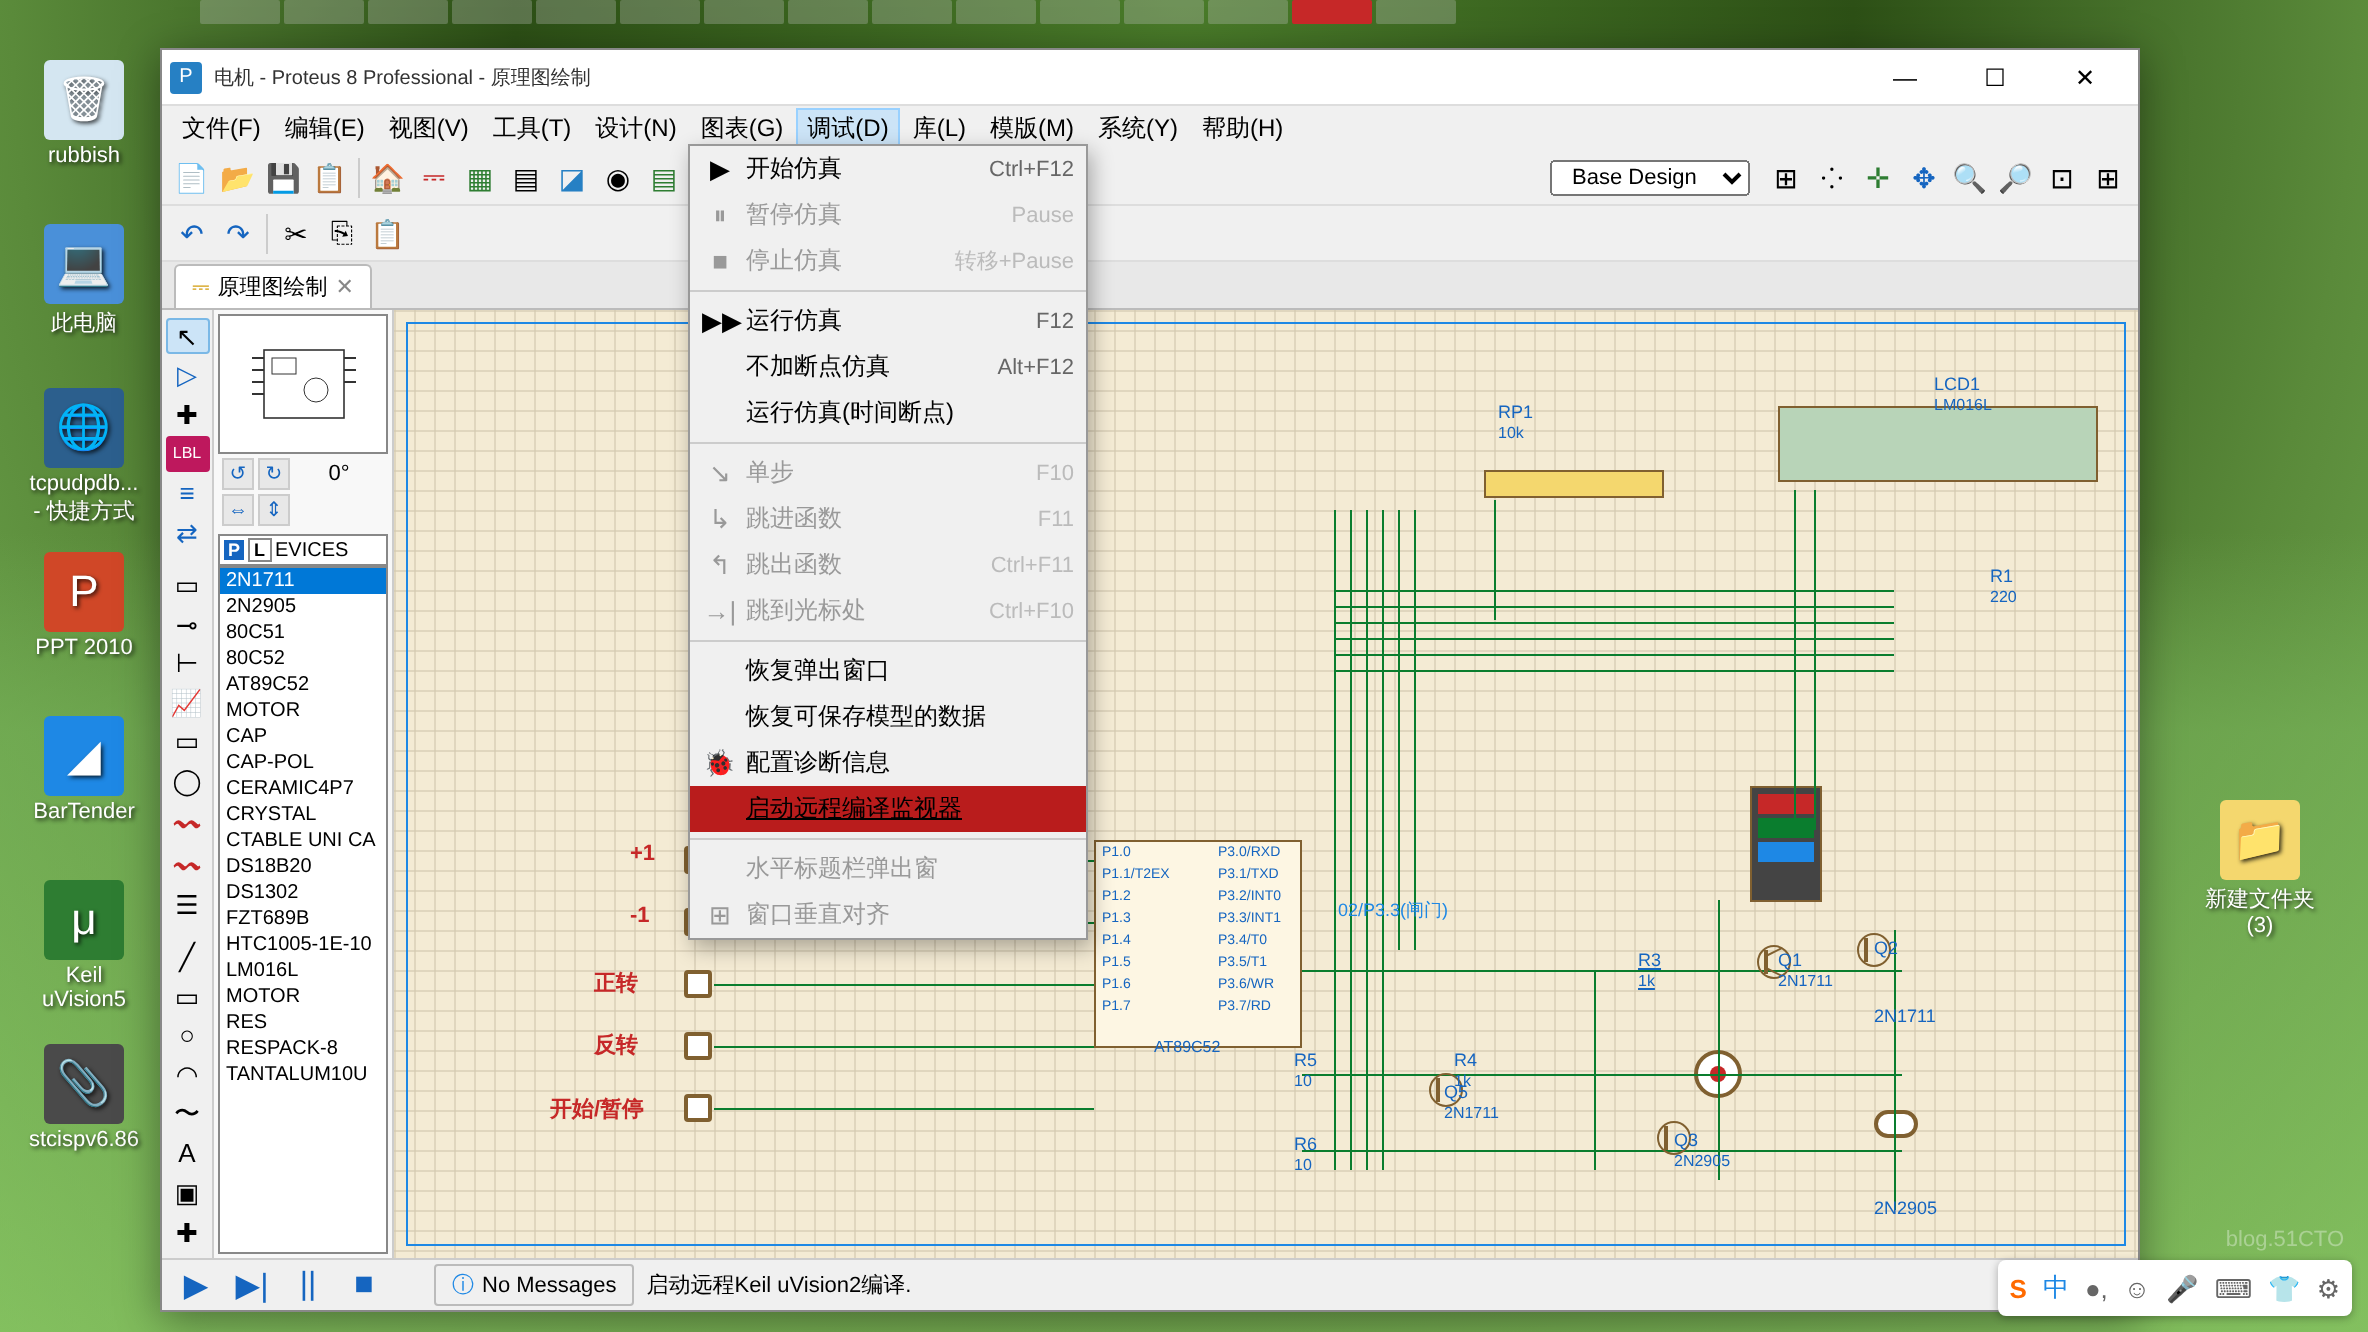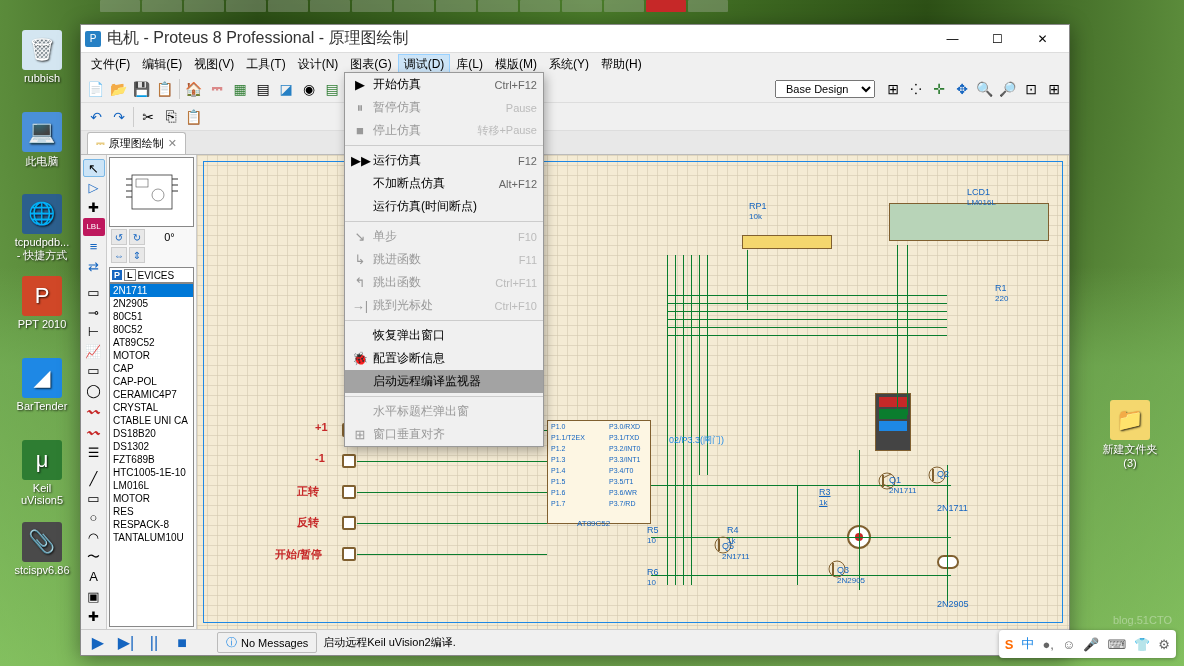--- a/index.html
+++ b/index.html
@@ -6,21 +6,21 @@
 body { font-family:"Microsoft YaHei","Segoe UI",Tahoma,sans-serif; font-size:12px; width:1184px; height:666px; overflow:hidden; position:relative; background:linear-gradient(to bottom,#2e7d32 0%,#1b5e20 30%,#4caf50 60%,#8bc34a 100%); }
 .desktop { position:absolute; inset:0; background:radial-gradient(ellipse at top,#4a7c2a 0%,#2d5016 40%,#5a8a3a 70%,#7ab85a 100%); }
 .desktop::before { content:''; position:absolute; inset:0; background:linear-gradient(to bottom,transparent 40%,rgba(120,180,90,0.6) 55%,rgba(140,200,100,0.5) 100%); }
 .desk-icon { position:absolute; width:60px; text-align:center; color:#fff; font-size:11px; text-shadow:1px 1px 2px rgba(0,0,0,0.8); cursor:pointer; }
 .desk-icon .di-img { width:40px; height:40px; margin:0 auto 2px; border-radius:3px; display:flex; align-items:center; justify-content:center; font-size:22px; }
 .taskbar-top { position:absolute; top:0; left:0; right:0; height:14px; display:flex; gap:2px; padding:0 100px; z-index:1; }
 .taskbar-top .ti { width:40px; height:12px; background:rgba(200,200,200,0.3); border-radius:1px; }
 .window { position:absolute; left:80px; top:24px; width:990px; height:632px; background:#f0f0f0; border:1px solid #888; box-shadow:0 4px 20px rgba(0,0,0,0.4); display:flex; flex-direction:column; }
 .titlebar { height:28px; background:#fff; display:flex; align-items:center; padding:0 4px; border-bottom:1px solid #ddd; }
 .titlebar .ico { width:16px; height:16px; background:#2680c4; border-radius:2px; display:inline-flex; align-items:center; justify-content:center; color:#fff; font-size:10px; margin-right:6px; }
-.titlebar .ttl { flex:1; font-size:16px; color:#333; }
+.titlebar .ttl { flex:1; font-size:10px; color:#333; }
 .titlebar .winbtns { display:flex; }
 .titlebar .winbtns div { width:45px; height:28px; display:flex; align-items:center; justify-content:center; font-size:12px; cursor:pointer; }
 .menubar { height:22px; background:#f0f0f0; display:flex; align-items:center; padding:0 4px; font-size:12px; }
 .menubar .mi { padding:2px 6px; cursor:pointer; }
 .menubar .mi.open { background:#cce4f7; border:1px solid #99d1ff; padding:1px 5px; }
 .toolbar1 { height:28px; background:#f0f0f0; display:flex; align-items:center; padding:2px 4px; gap:1px; border-bottom:1px solid #ddd; position:relative; }
 .toolbar1 .tb { width:22px; height:22px; display:flex; align-items:center; justify-content:center; cursor:pointer; border-radius:2px; font-size:14px; }
 .toolbar1 .sep { width:1px; height:20px; background:#ccc; margin:0 2px; }
 .toolbar1 .combo { margin-left:auto; margin-right:6px; }
 .toolbar1 select { font-size:11px; padding:1px 6px; width:100px; }
@@ -52,21 +52,21 @@
 .canvas .schematic { position:absolute; inset:0; }
 .schlabel { position:absolute; color:#c62828; font-size:11px; font-weight:bold; }
 .complabel { position:absolute; color:#1565c0; font-size:9px; }
 .wire { position:absolute; background:#0a7d2e; }
 .wirev { width:1px; }
 .wireh { height:1px; }
 .comp { position:absolute; border:1px solid #806030; background:rgba(255,255,255,0.1); }
 .btn-sq { position:absolute; width:14px; height:14px; border:2px solid #806030; background:#fff; border-radius:2px; }
 .dropdown { position:absolute; left:344px; top:72px; width:200px; background:#f0f0f0; border:1px solid #999; box-shadow:2px 4px 10px rgba(0,0,0,0.3); z-index:100; font-size:12px; }
 .dropdown .dd { display:flex; align-items:center; padding:3px 6px; cursor:pointer; }
-.dropdown .dd:hover,.dropdown .dd.hl { background:#a3a3a3; }
+.dropdown .dd:hover,.dropdown .dd.hl { background:#b91c1c;text-decoration:underline; }
 .dropdown .dd.dis { color:#999; }
 .dropdown .dd .dico { width:18px; font-size:13px; text-align:center; }
 .dropdown .dd .dlbl { flex:1; padding-left:4px; }
 .dropdown .dd .dkey { color:#666; font-size:11px; }
 .dropdown .dd.dis .dkey { color:#bbb; }
 .dropdown .dsep { height:1px; background:#ccc; margin:3px 0; }
 .simbar { height:26px; background:#f0f0f0; border-top:1px solid #ccc; display:flex; align-items:center; padding:0 4px; gap:2px; }
 .simbar .sb { width:26px; height:22px; display:flex; align-items:center; justify-content:center; cursor:pointer; font-size:16px; }
 .simbar .play { color:#1565c0; }
 .simbar .status { display:flex; align-items:center; gap:6px; margin-left:20px; font-size:11px; }
@@ -357,30 +357,30 @@
             <line x1="6" y1="4" x2="6" y2="16" stroke="#806030" stroke-width="2"></line>
           </svg>
         <svg style="position:absolute;left:630px;top:404px;width:20px;height:20px">
             <circle cx="10" cy="10" r="8" fill="none" stroke="#806030"></circle>
             <line x1="6" y1="4" x2="6" y2="16" stroke="#806030" stroke-width="2"></line>
           </svg>
         <svg style="position:absolute;left:516px;top:380px;width:20px;height:20px">
             <circle cx="10" cy="10" r="8" fill="none" stroke="#806030"></circle>
             <line x1="6" y1="4" x2="6" y2="16" stroke="#806030" stroke-width="2"></line>
           </svg>
-        <div class="complabel" style="left:472px;top:279px;color:#1e88e5">02/P3.3(闸门)</div>
+        <div class="complabel" style="left:472px;top:294px;color:#1e88e5">02/P3.3(闸门)</div>
       <div class="schlabel" style="left: 118px; top: 266px; color: rgb(198, 40, 40);">+1</div>
           <div class="schlabel" style="left: 118px; top: 297px; color: rgb(198, 40, 40);">-1</div>
           <div class="schlabel" style="left: 100px; top: 329px; color: rgb(198, 40, 40);">正转</div>
           <div class="schlabel" style="left: 100px; top: 360px; color: rgb(198, 40, 40);">反转</div>
           <div class="schlabel" style="left: 78px; top: 392px; color: rgb(198, 40, 40);">开始/暂停</div>
           <div class="complabel" style="left: 552px; top: 46px;">RP1<br><span style="font-size:8px">10k</span></div>
           <div class="complabel" style="left: 770px; top: 32px;">LCD1<br><span style="font-size:8px">LM016L</span></div>
           <div class="complabel" style="left: 798px; top: 128px;">R1<br><span style="font-size:8px">220</span></div>
-          <div class="complabel" style="left: 622px; top: 332px; text-decoration: underline;">R3<br><span style="font-size:8px">1k</span></div>
+          <div class="complabel" style="left: 622px; top: 320px; text-decoration: underline;">R3<br><span style="font-size:8px">1k</span></div>
           <div class="complabel" style="left: 530px; top: 370px;">R4<br><span style="font-size:8px">1k</span></div>
           <div class="complabel" style="left: 450px; top: 370px;">R5<br><span style="font-size:8px">10</span></div>
           <div class="complabel" style="left: 450px; top: 412px;">R6<br><span style="font-size:8px">10</span></div>
           <div class="complabel" style="left: 692px; top: 320px;">Q1<br><span style="font-size:8px">2N1711</span></div>
           <div class="complabel" style="left: 740px; top: 314px;">Q2</div>
           <div class="complabel" style="left: 640px; top: 410px;">Q3<br><span style="font-size:8px">2N2905</span></div>
           <div class="complabel" style="left: 525px; top: 386px;">Q5<br><span style="font-size:8px">2N1711</span></div>
           <div class="complabel" style="left: 740px; top: 348px;">2N1711</div>
           <div class="complabel" style="left: 740px; top: 444px;">2N2905</div>
           <div class="complabel" style="left: 354px; top: 268px; font-size: 7px;">P1.0</div>
@@ -473,20 +473,25 @@
       <span class="dlbl">跳到光标处</span>
       <span class="dkey">Ctrl+F10</span>
     </div>
     <div class="dsep"></div>
     <div class="dd">
       <span class="dico"></span>
       <span class="dlbl">恢复弹出窗口</span>
       <span class="dkey"></span>
     </div>
     <div class="dd">
+      <span class="dico"></span>
+      <span class="dlbl">恢复可保存模型的数据</span>
+      <span class="dkey"></span>
+    </div>
+    <div class="dd">
       <span class="dico">🐞</span>
       <span class="dlbl">配置诊断信息</span>
       <span class="dkey"></span>
     </div>
     <div class="dd hl">
       <span class="dico"></span>
       <span class="dlbl">启动远程编译监视器</span>
       <span class="dkey"></span>
     </div>
     <div class="dsep"></div>

